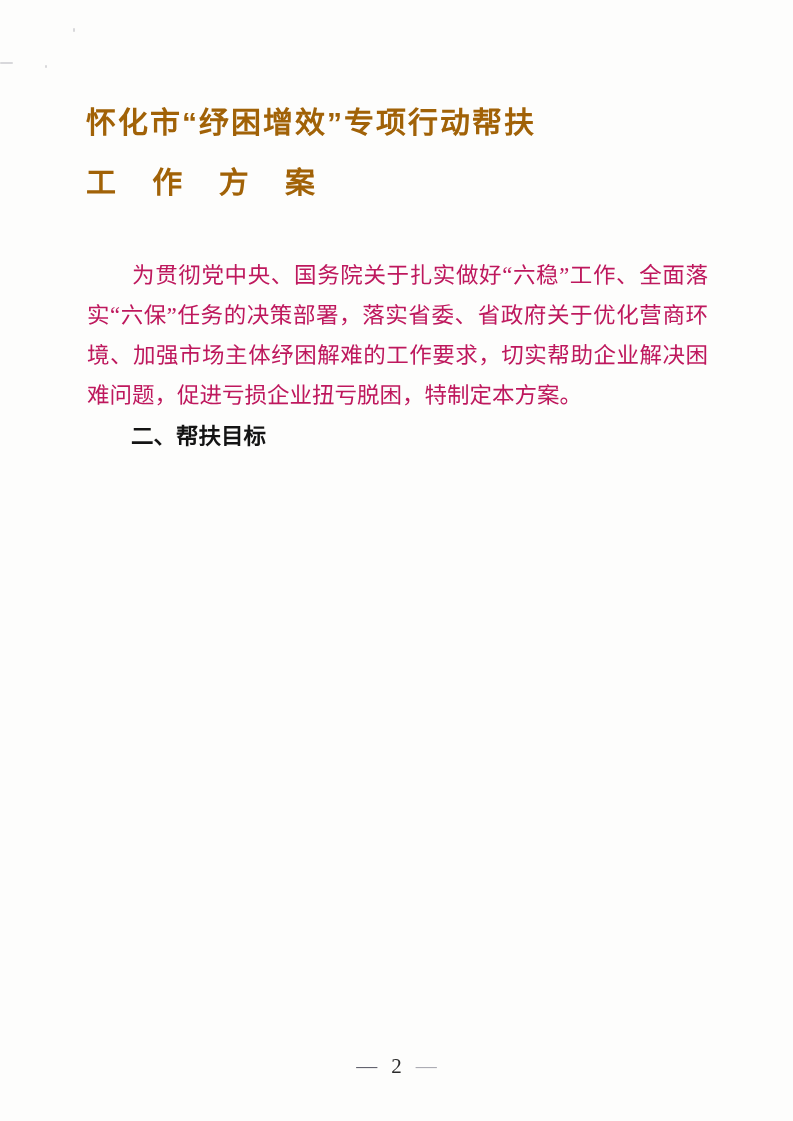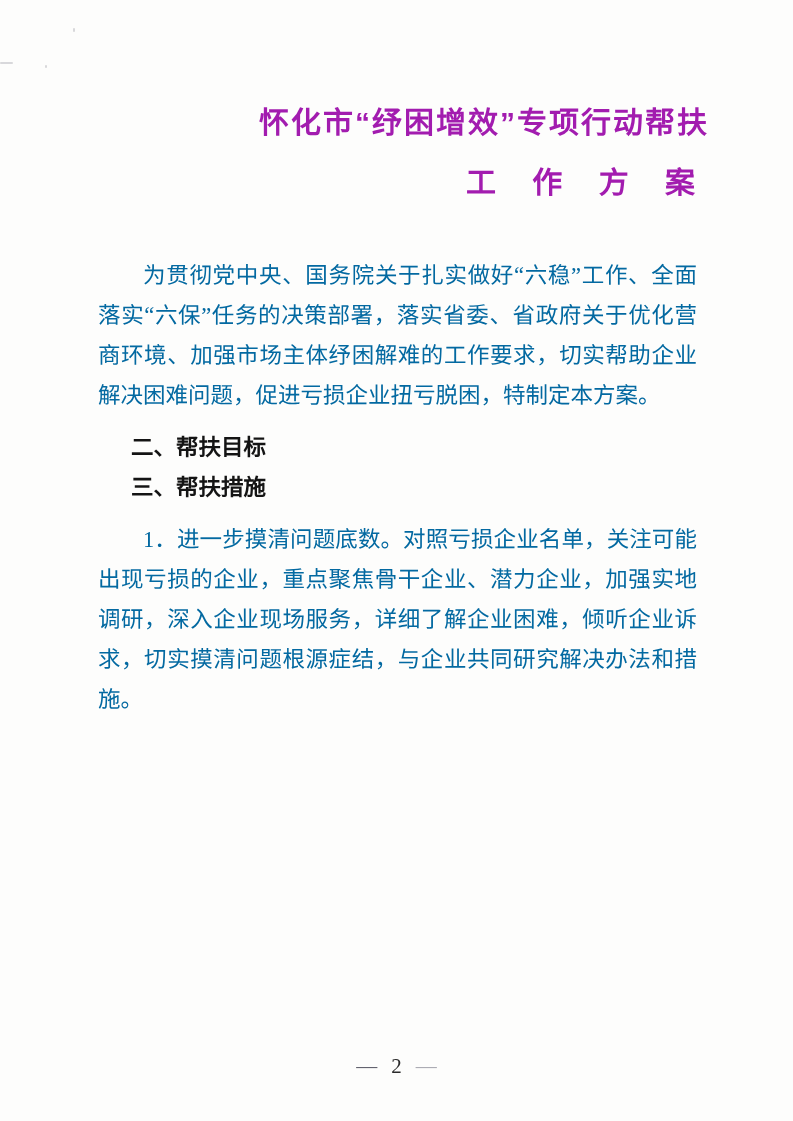--- a/index.html
+++ b/index.html
@@ -16,24 +16,24 @@
     box-sizing: border-box;
     overflow: hidden;
     color: #1c1c1c;
   }
   .doc {
     position: relative;
     padding: 102px 84px 0 86px;
     box-sizing: border-box;
   }
   .title {
-    text-align: right;
+    text-align: left;
     font-family: "Liberation Sans", "DejaVu Sans", sans-serif;
     font-weight: bold;
-    color: #a21caf;
+    color: #a16207;
   }
   .title-line1 {
     font-size: 30px;
     line-height: 42px;
     letter-spacing: 2px;
   }
   .title-line2 {
     font-size: 30px;
     line-height: 42px;
     letter-spacing: 14px;
@@ -41,23 +41,23 @@
   }
   .body-text {
     margin-top: 52px;
     font-family: "Liberation Serif", "DejaVu Serif", serif;
     font-size: 22.5px;
     line-height: 40px;
     text-align: justify;
     text-justify: inter-character;
   }
   p.para {
-    margin: 12px;
+    margin: 1px;
     text-indent: 2em;
-    color: #0369a1;
+    color: #be185d;
   }
   h2.section-heading {
     margin: 0;
     text-indent: 2em;
     font-family: "Liberation Sans", "DejaVu Sans", sans-serif;
     font-weight: bold;
     font-size: 22.5px;
     line-height: 40px;
     color: #141414;
   }
@@ -106,24 +106,20 @@
 
     <div class="body-text">
 
       <p class="para">为贯彻党中央、国务院关于扎实做好“六稳”工作、全面落实“六保”任务的决策部署，落实省委、省政府关于优化营商环境、加强市场主体纾困解难的工作要求，切实帮助企业解决困难问题，促进亏损企业扭亏脱困，特制定本方案。</p>
 
 
       <section>
         <h2 class="section-heading">二、帮扶目标</h2>
       </section>
 
-      <section>
-        <h2 class="section-heading">三、帮扶措施</h2>
-        <p class="para">1．进一步摸清问题底数。对照亏损企业名单，关注可能出现亏损的企业，重点聚焦骨干企业、潜力企业，加强实地调研，深入企业现场服务，详细了解企业困难，倾听企业诉求，切实摸清问题根源症结，与企业共同研究解决办法和措施。</p>
-      </section>
 
     </div>
   </div>
 
   <div class="footer">
     <span class="dash dash-left">—</span><span>2</span><span class="dash dash-right">—</span>
   </div>
 
 </div>
 

